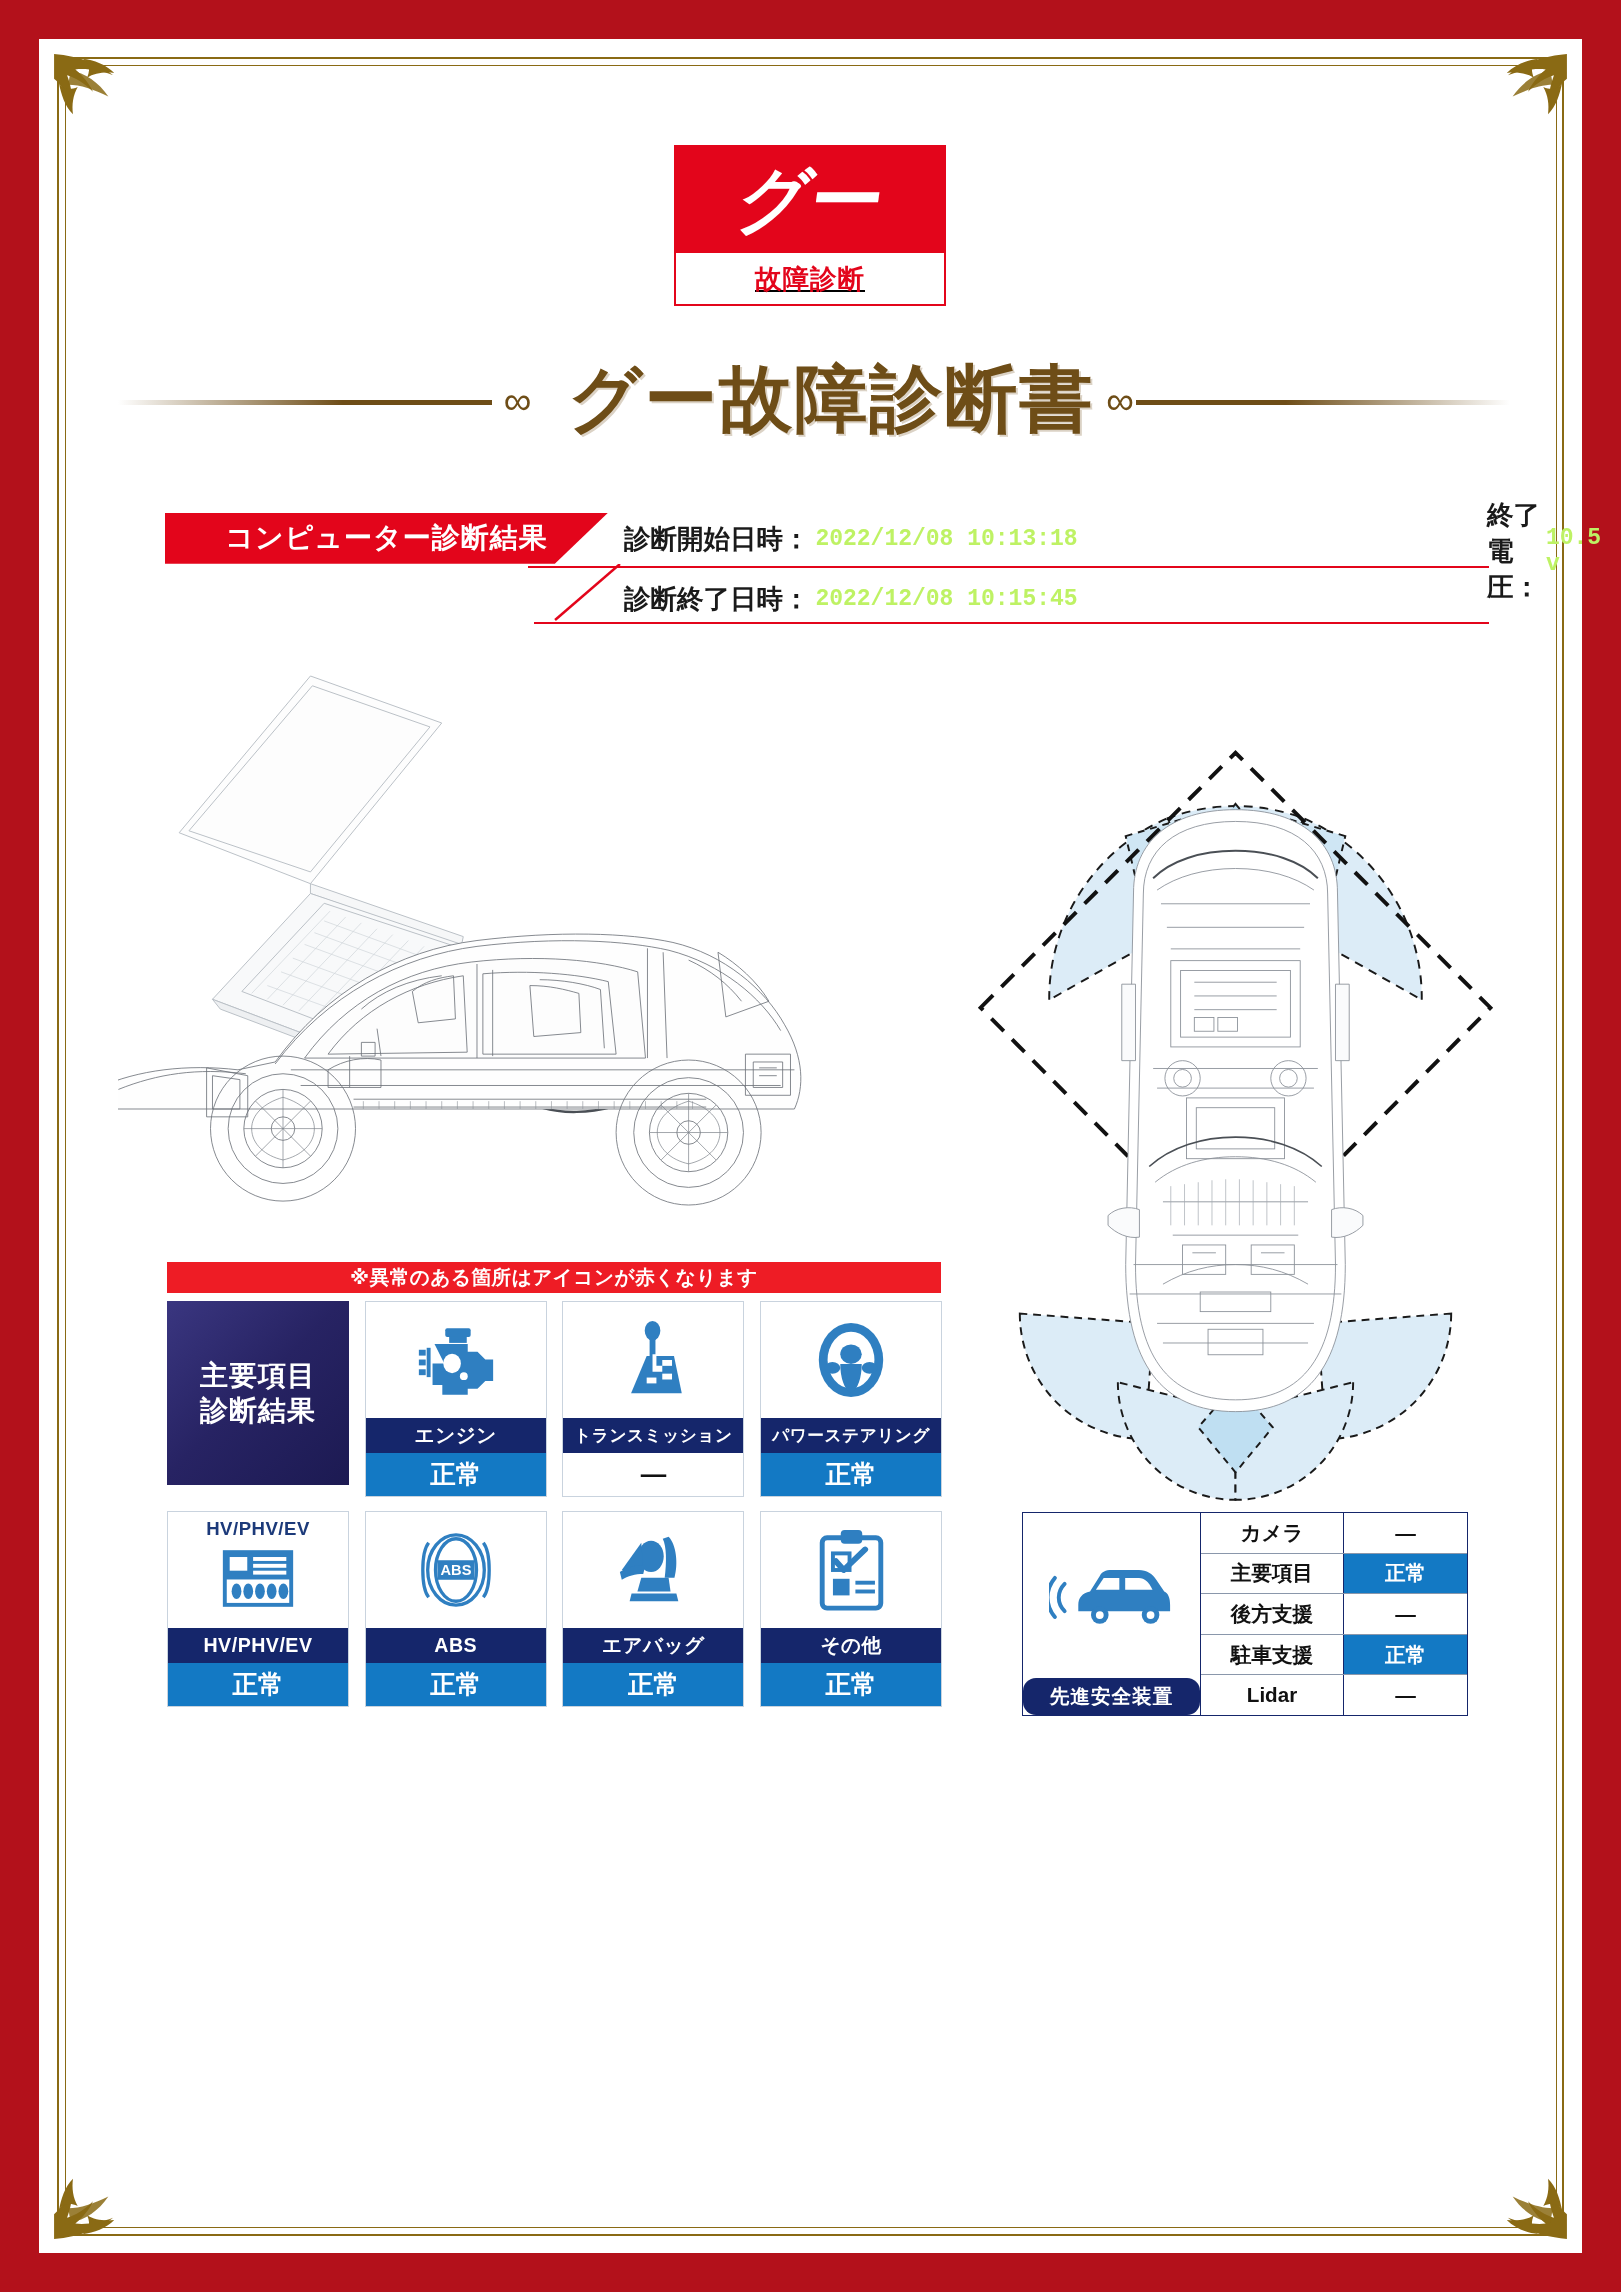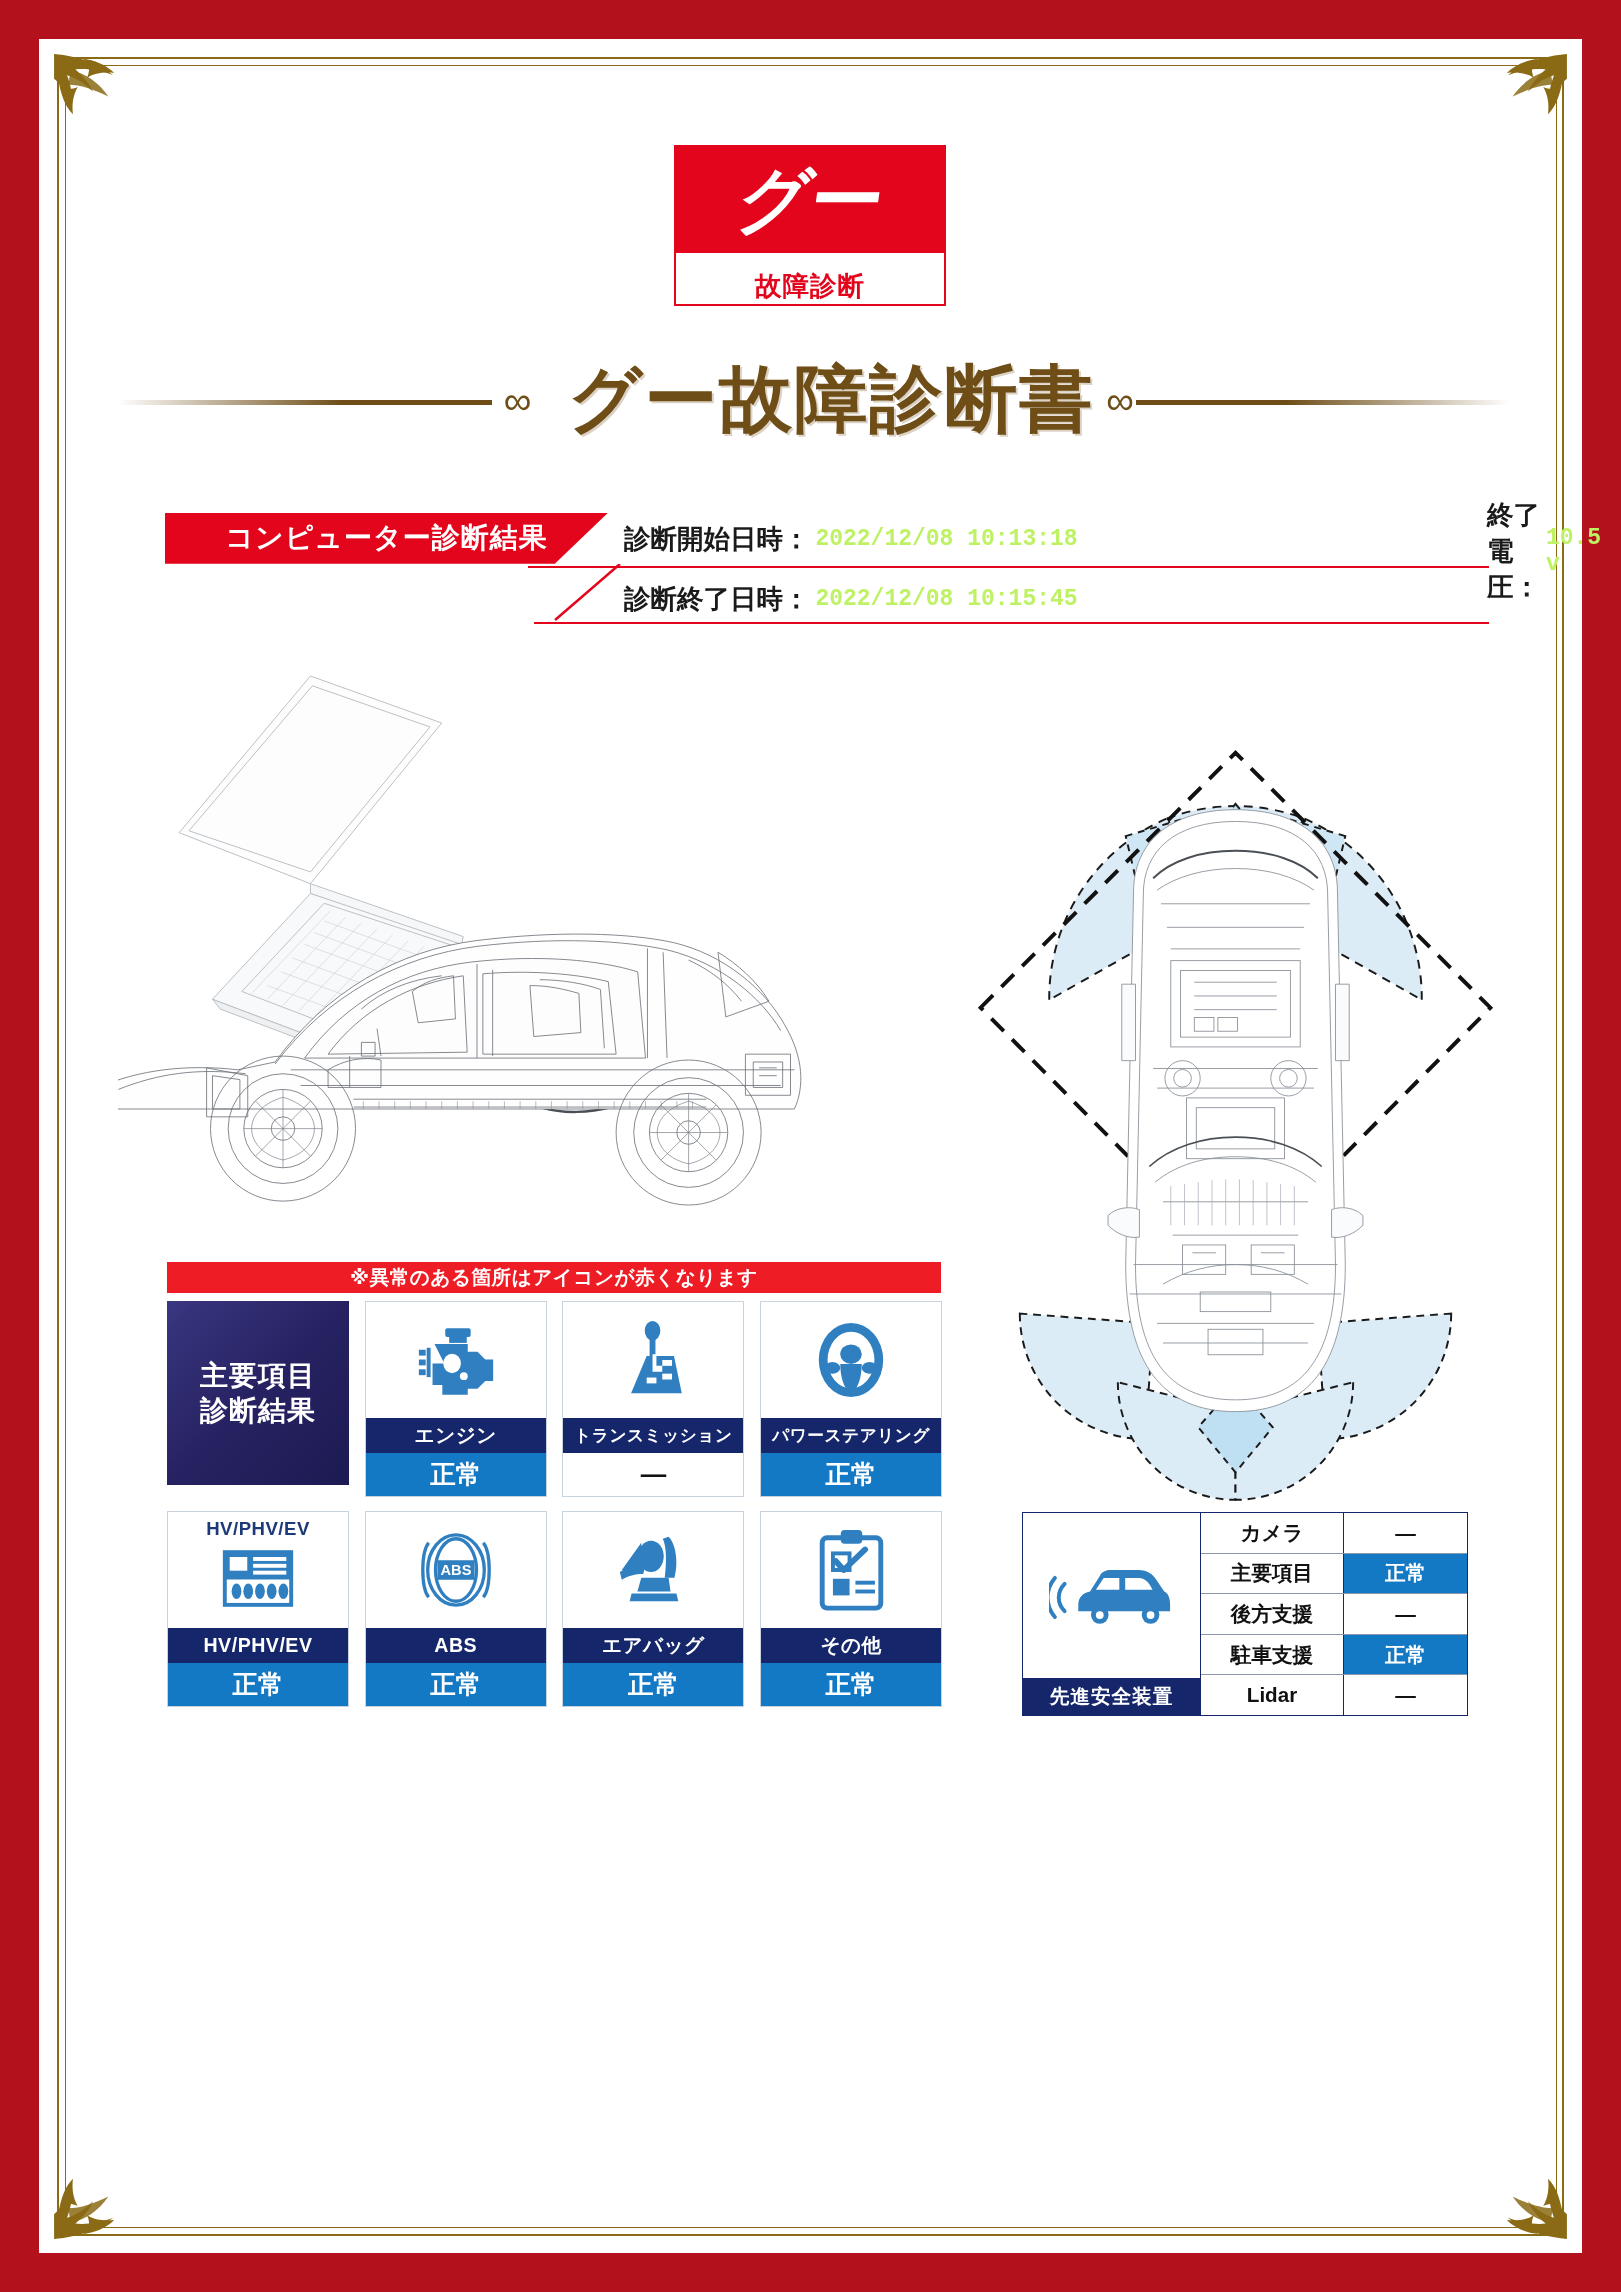--- a/index.html
+++ b/index.html
@@ -35,21 +35,21 @@
     display:flex;align-items:center;justify-content:center;
   }
   .logo-glyph{
     color:#ffffff;font-size:73px;font-weight:bold;letter-spacing:-2px;
     font-family:"DejaVu Sans","Liberation Sans",sans-serif;
     transform:skewX(-8deg);line-height:1;
   }
   .logo-white{
     width:100%;height:53px;background:#ffffff;
     border:2px solid #e3051b;border-top:none;box-sizing:border-box;
-    display:flex;align-items:flex-end;justify-content:center;
+    display:flex;align-items:center;justify-content:center;text-decoration:underline;
   }
   .logo-sub{color:#e3051b;font-size:26.5px;font-weight:bold;letter-spacing:1px;}
 
   
   .title-row{
     position:absolute;left:118px;top:341px;width:1392px;height:118px;
     display:flex;align-items:center;justify-content:center;gap:11.8px;
   }
   .title-rule{flex:1 1 auto;height:0;position:relative;}
   .title-rule::after{
@@ -131,21 +131,21 @@
   .stat.ok{background:#1379c4;color:#ffffff;}
   .stat.na{background:#ffffff;color:#111111;}
 
   
   .safety{position:absolute;left:1022px;top:1512px;width:446px;height:204px;
     display:flex;border:1.5px solid #15266b;box-sizing:border-box;background:#fff;}
   .safety-left{width:178px;border-right:1.5px solid #15266b;box-sizing:border-box;
     display:flex;flex-direction:column;}
   .safety-ico{flex:1 1 auto;display:flex;align-items:center;justify-content:center;}
   .safety-cap{height:37px;background:#15266b;color:#fff;font-size:19.6px;font-weight:bold;
-    display:flex;align-items:center;justify-content:center;letter-spacing:1px;}
+    display:flex;align-items:center;justify-content:center;letter-spacing:1px;border-radius:13px;}
   .safety-right{flex:1 1 auto;display:flex;flex-direction:column;}
   .srow{flex:1 1 0;display:flex;border-bottom:1px solid #8a97ab;box-sizing:border-box;}
   .srow:last-child{border-bottom:none;}
   .sname{width:143px;border-right:1.5px solid #15266b;box-sizing:border-box;
     display:flex;align-items:center;justify-content:center;
     font-size:20.6px;font-weight:bold;color:#111;}
   .sval{flex:1 1 auto;display:flex;align-items:center;justify-content:center;
     font-size:20.6px;font-weight:bold;}
   .sval.ok{background:#1379c4;color:#fff;}
   .sval.na{background:#fff;color:#111;}

